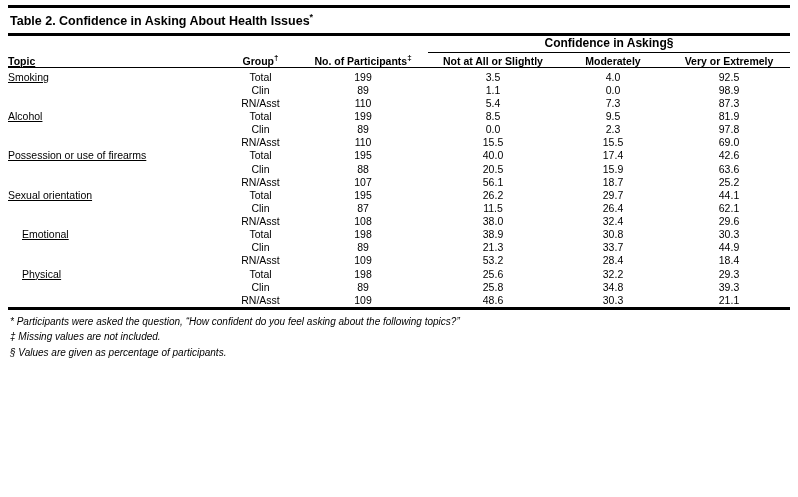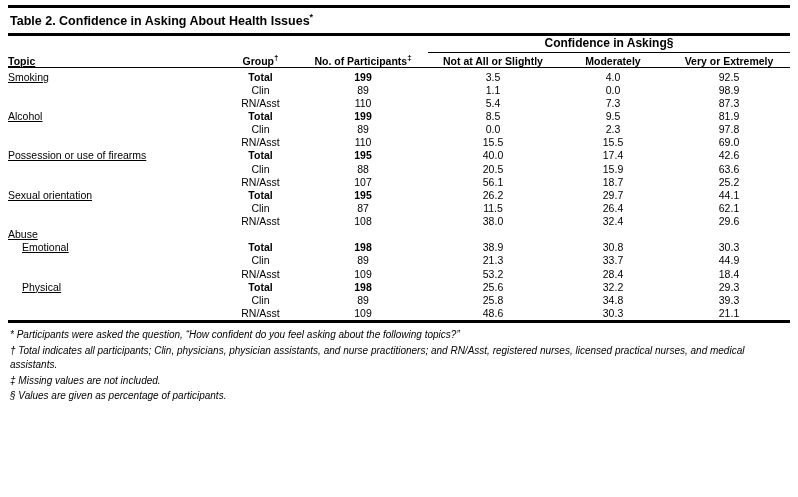--- a/index.html
+++ b/index.html
@@ -78,21 +78,21 @@
     padding: 4px 0 3px 0;
     line-height: 1.15;
   }
   .colhead sup { font-size: 8px; vertical-align: super; font-weight: bold; }
 
   .row td {
     padding: 2.0px 0 2.0px 0;
     line-height: 1.25;
     font-size: 10.5px;
   }
-  .bold { font-weight: bold; margin-left: 20px; }
+  .bold { font-weight: normal; margin-left: 20px; }
   .topic-cell { text-align: left; text-decoration: underline; }
   .indent { padding-left: 14px !important; }
   .group-cell { text-align: center; }
   .group-cell sup { font-size: 8px; vertical-align: super; }
   .num { text-align: center; }
 
   .rowgap td { padding-top: 5px; }
 
   .footnotes {
     font-size: 10px;
@@ -248,28 +248,20 @@
           <td class="num">62.1</td>
         </tr>
         <tr class="row">
           <td class="topic-cell"></td>
           <td class="group-cell">RN/Asst</td>
           <td class="num">108</td>
           <td class="num">38.0</td>
           <td class="num">32.4</td>
           <td class="num">29.6</td>
         </tr>
-        <tr class="row rowgap">
-          <td class="topic-cell">Abuse</td>
-          <td class="group-cell"></td>
-          <td class="num"></td>
-          <td class="num"></td>
-          <td class="num"></td>
-          <td class="num"></td>
-        </tr>
         <tr class="row">
           <td class="topic-cell indent">Emotional</td>
           <td class="group-cell bold">Total</td>
           <td class="num bold">198</td>
           <td class="num">38.9</td>
           <td class="num">30.8</td>
           <td class="num">30.3</td>
         </tr>
         <tr class="row">
           <td class="topic-cell"></td>
@@ -311,18 +303,17 @@
           <td class="num">30.3</td>
           <td class="num">21.1</td>
         </tr>
       </tbody>
   </table>
 
   <div class="rule-thick"></div>
 
   <div class="footnotes" id="footnotes">
       <div>* Participants were asked the question, “How confident do you feel asking about the following topics?”</div>
-      <div>† Total indicates all participants; Clin, physicians, physician assistants, and nurse practitioners; and RN/Asst, registered nurses, licensed practical nurses, and medical assistants.</div>
       <div>‡ Missing values are not included.</div>
       <div>§ Values are given as percentage of participants.</div>
     </div>
 
 </div>
 
 </body></html>

